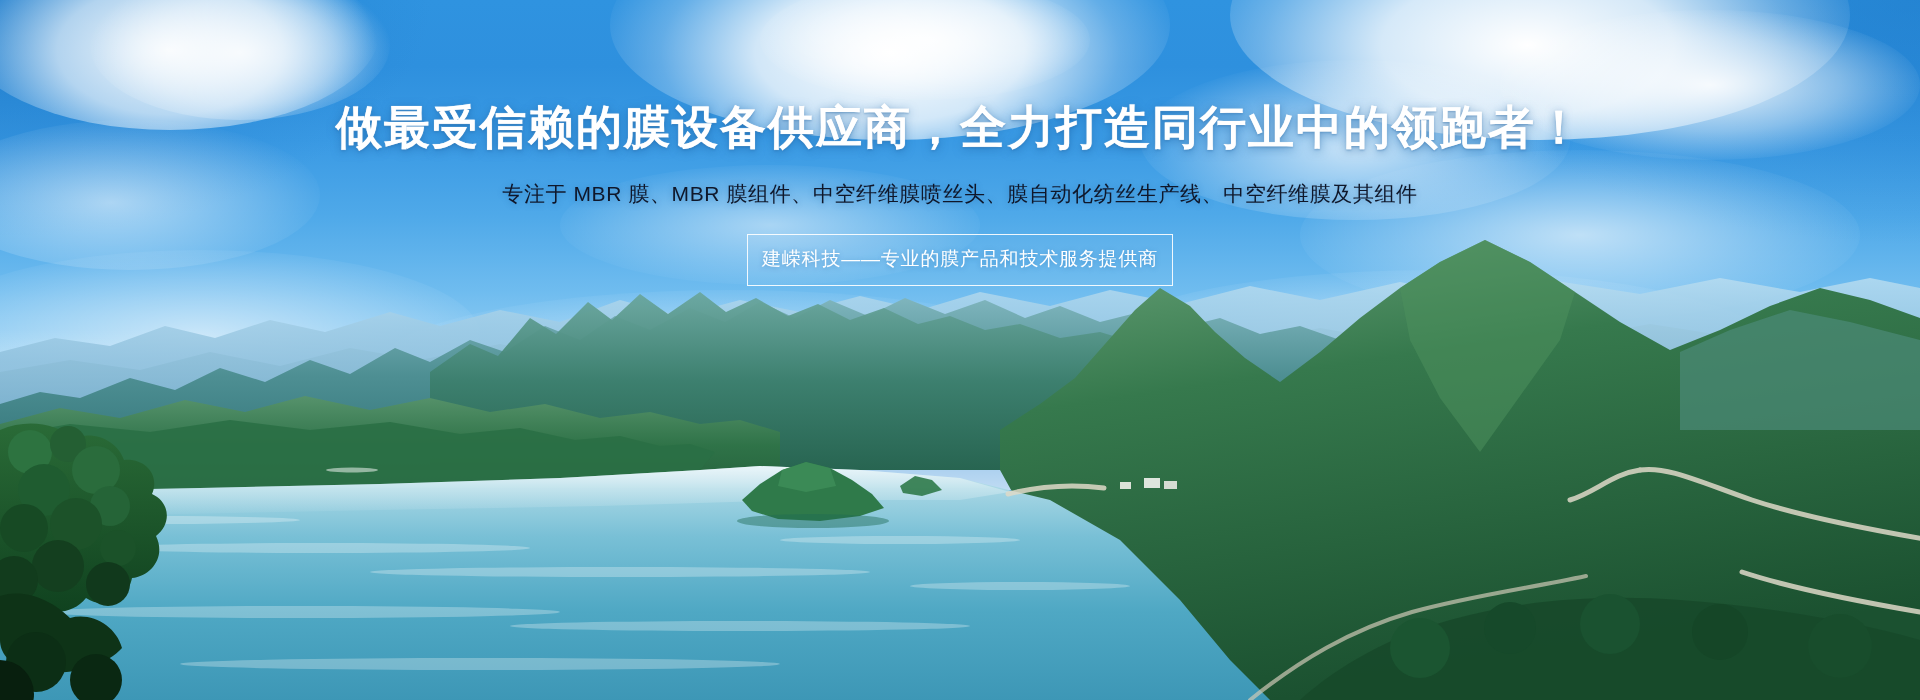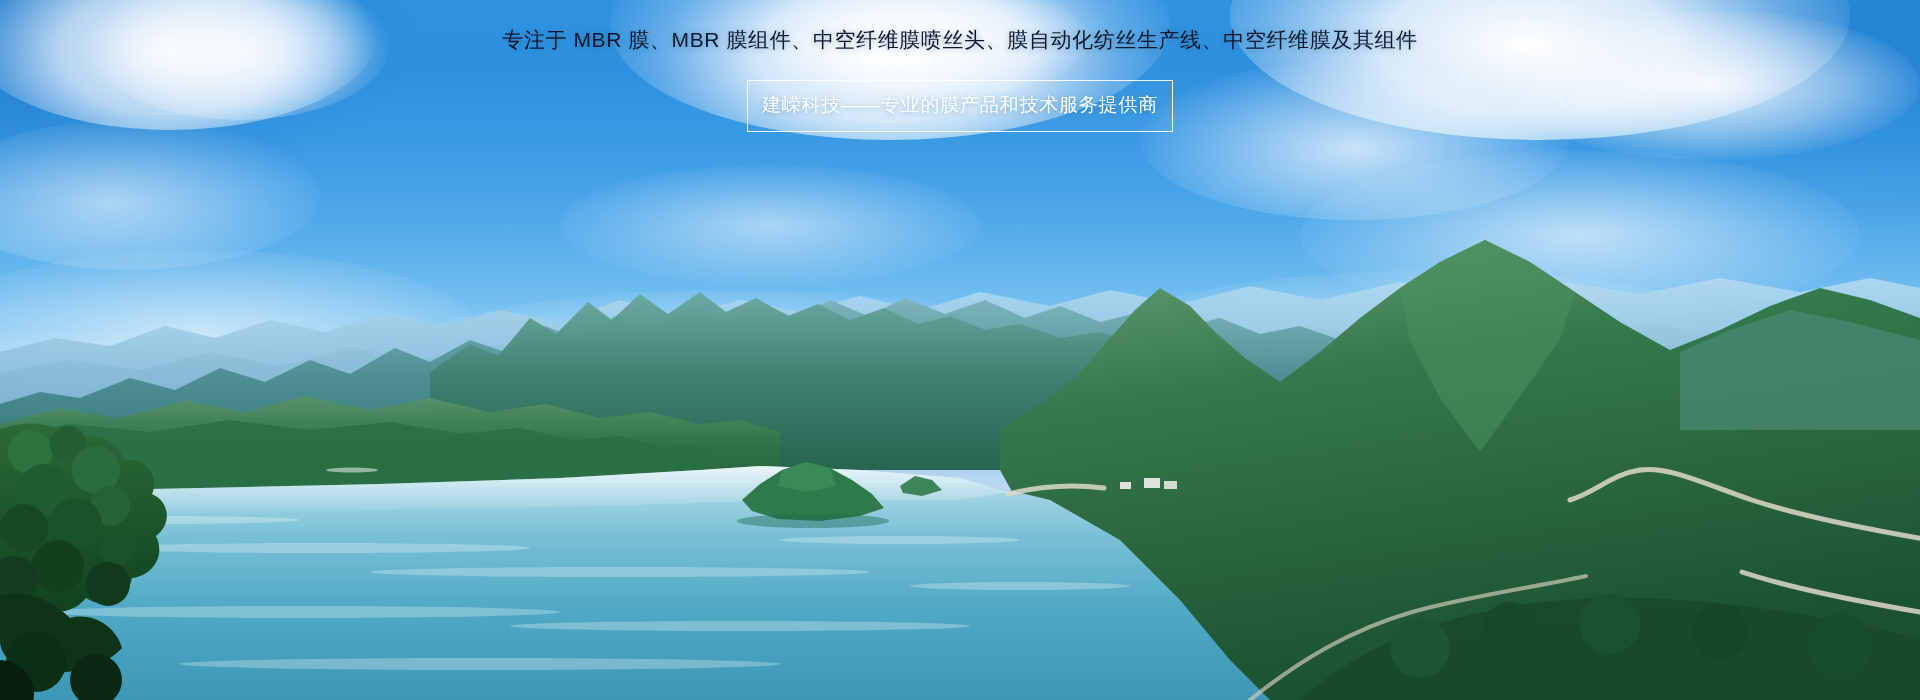--- a/index.html
+++ b/index.html
@@ -336,17 +336,18 @@
 
       <g>
         <circle cx="36" cy="662" r="30" fill="#0c2e15"></circle>
         <circle cx="96" cy="680" r="26" fill="#0a2812"></circle>
         <circle cx="0" cy="694" r="34" fill="#081f0e"></circle>
       </g>
     </svg>
   </div>
 
   <div class="copy">
+    <div class="headline">做最受信赖的膜设备供应商，全力打造同行业中的领跑者！</div>
     <div class="subhead">专注于 MBR 膜、MBR 膜组件、中空纤维膜喷丝头、膜自动化纺丝生产线、中空纤维膜及其组件</div>
     <div class="tagbox">建嵘科技——专业的膜产品和技术服务提供商</div>
   </div>
 
 </div>
 
 </body></html>

